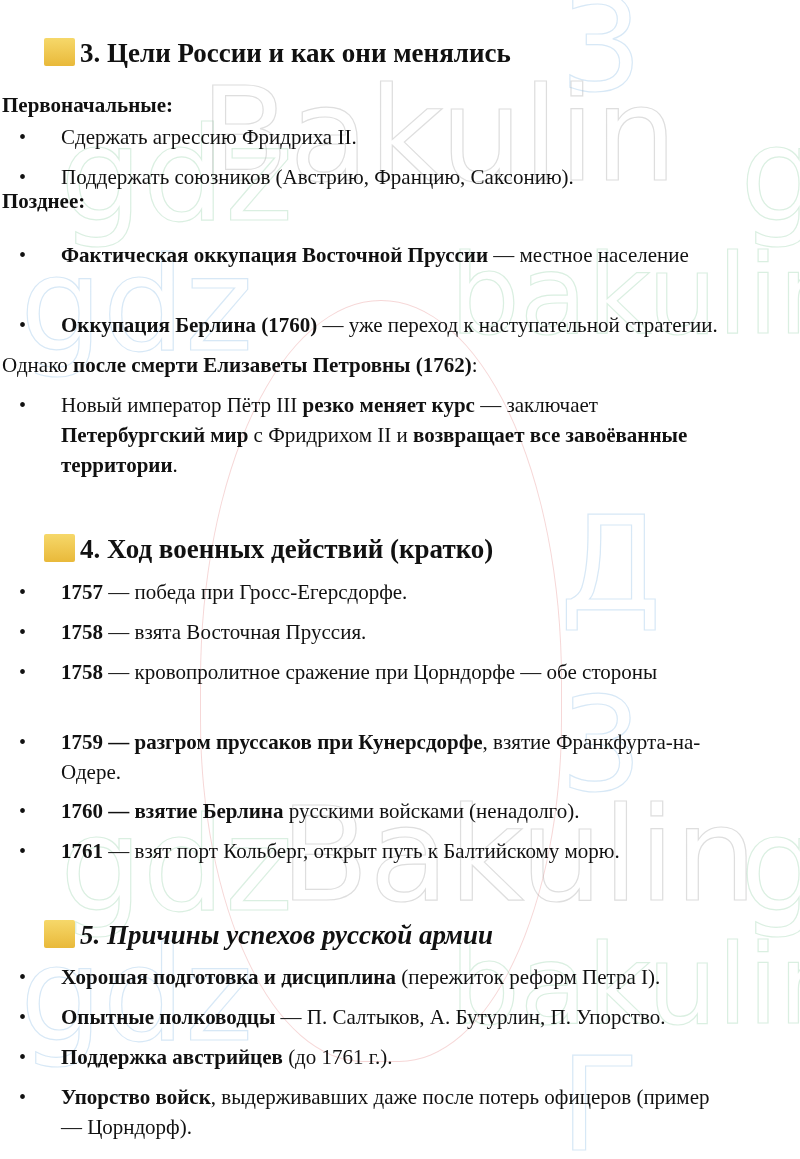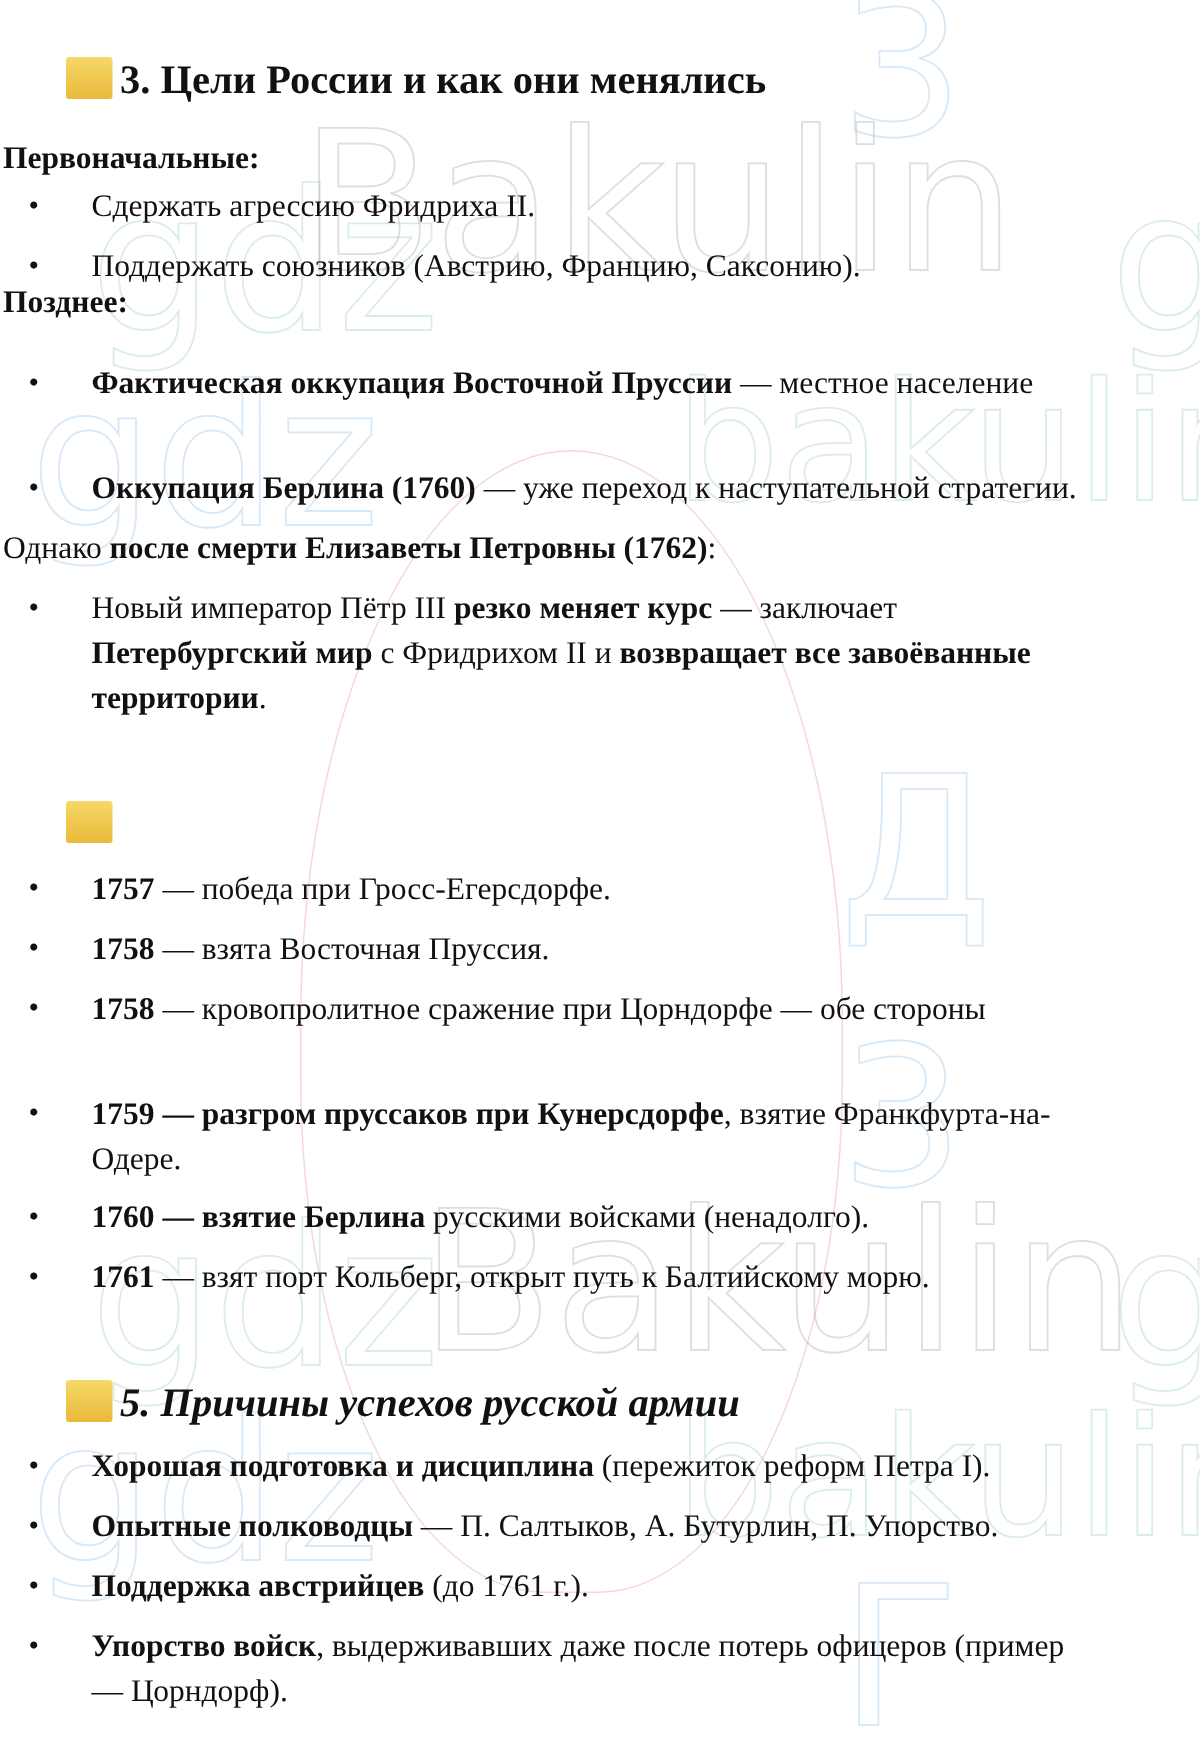--- a/index.html
+++ b/index.html
@@ -157,20 +157,21 @@
     <span class="dot">•</span>
     <span class="txt">
       <span>Новый император Пётр III </span><b>резко меняет курс</b><span> — заключает</span><br>
       <b>Петербургский мир</b><span> с Фридрихом II и </span><b>возвращает все завоёванные</b><br>
       <b>территории</b><span>.</span>
     </span>
   </div>
 
   <div class="section-head" style="top:534px;">
     <span class="sq"></span>
+    <span>4. Ход военных действий (кратко)</span>
   </div>
 
   <div class="bullet" style="top:577px;">
     <span class="dot">•</span>
     <span class="txt"><b>1757</b><span> — победа при Гросс-Егерсдорфе.</span></span>
   </div>
   <div class="bullet" style="top:617px;">
     <span class="dot">•</span>
     <span class="txt"><b>1758</b><span> — взята Восточная Пруссия.</span></span>
   </div>

